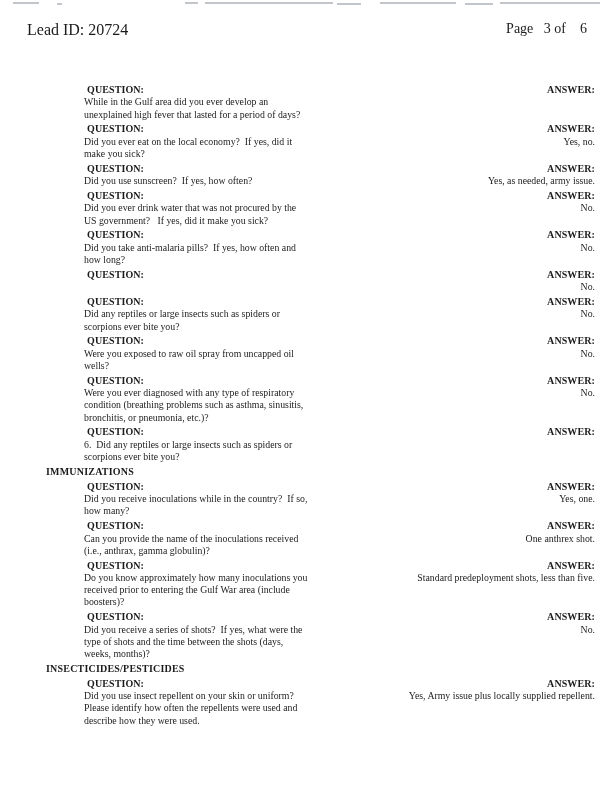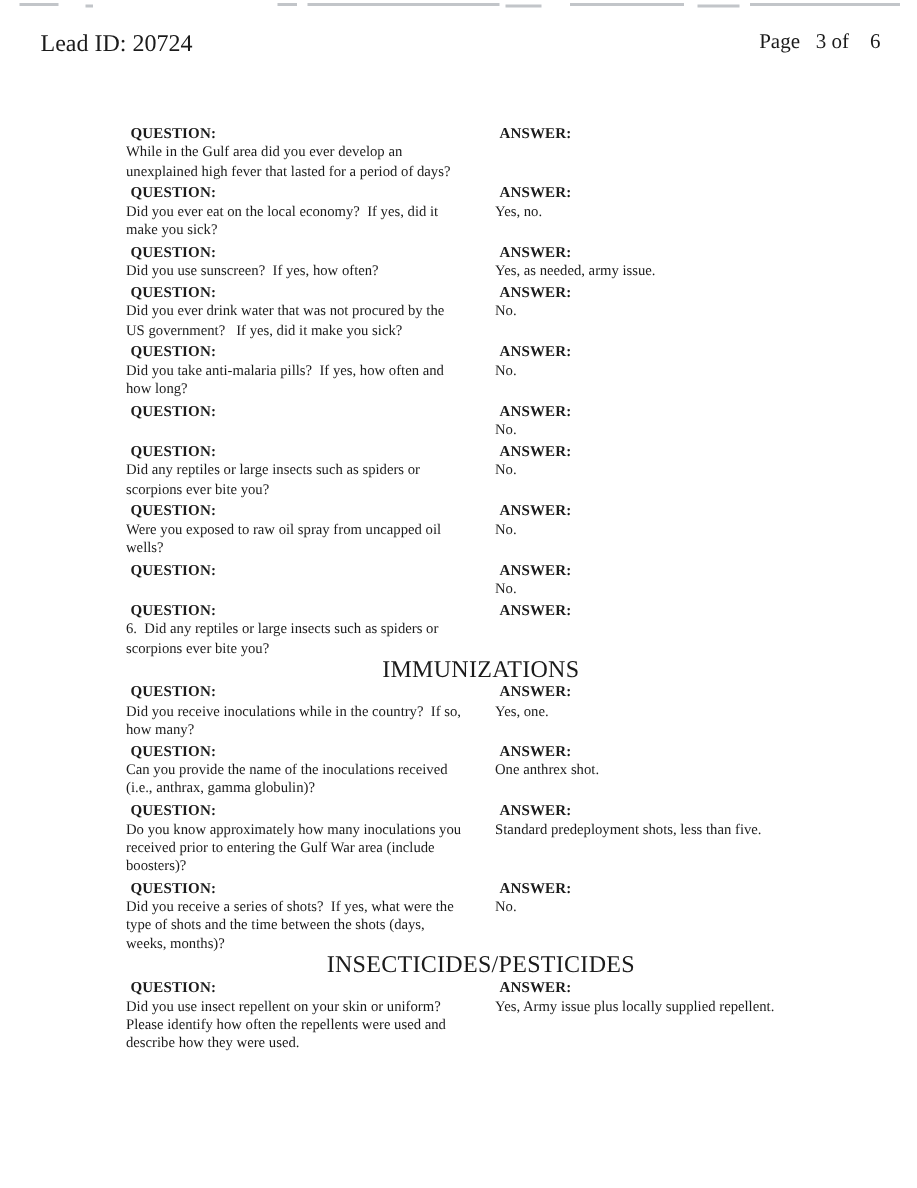--- a/index.html
+++ b/index.html
@@ -46,42 +46,42 @@
   }
 
   .content {
     position: absolute;
     left: 46px;
     right: 16px;
     top: 84px;
   }
 
   .section-header {
-    font-weight: normal;
-    font-size: 16px;
+    font-weight: bold;
+    font-size: 10px;
     line-height: 12.4px;
     letter-spacing: 0.2px;
     margin: 1.5px 0 2.5px 0;
-    text-align: center;
   }
 
   .qa-row {
     display: flex;
     align-items: flex-start;
     margin: 0 0 2.6px 11px;
   }
   .q-col {
     flex: 0 0 240px;
     width: 240px;
     margin-left: 27px;
   }
   .a-col {
     flex: 1;
     margin-left: 6px;
     min-width: 0;
+    text-align: right;
   }
   .q-label, .a-label {
     font-weight: bold;
     font-size: 10px;
     line-height: 12.4px;
     padding-left: 3px;
     letter-spacing: 0.1px;
   }
   .q-text, .a-text {
     font-size: 9.8px;
@@ -197,20 +197,23 @@
     </div>
     <div class="a-col">
       <div class="a-label">ANSWER:</div>
       <div class="a-text">No.</div>
     </div>
   </div>
 
   <div class="qa-row">
     <div class="q-col">
       <div class="q-label">QUESTION:</div>
+      <div class="q-text">Were you ever diagnosed with any type of respiratory
+condition (breathing problems such as asthma, sinusitis,
+bronchitis, or pneumonia, etc.)?</div>
     </div>
     <div class="a-col">
       <div class="a-label">ANSWER:</div>
       <div class="a-text">No.</div>
     </div>
   </div>
 
   <div class="qa-row">
     <div class="q-col">
       <div class="q-label">QUESTION:</div>

